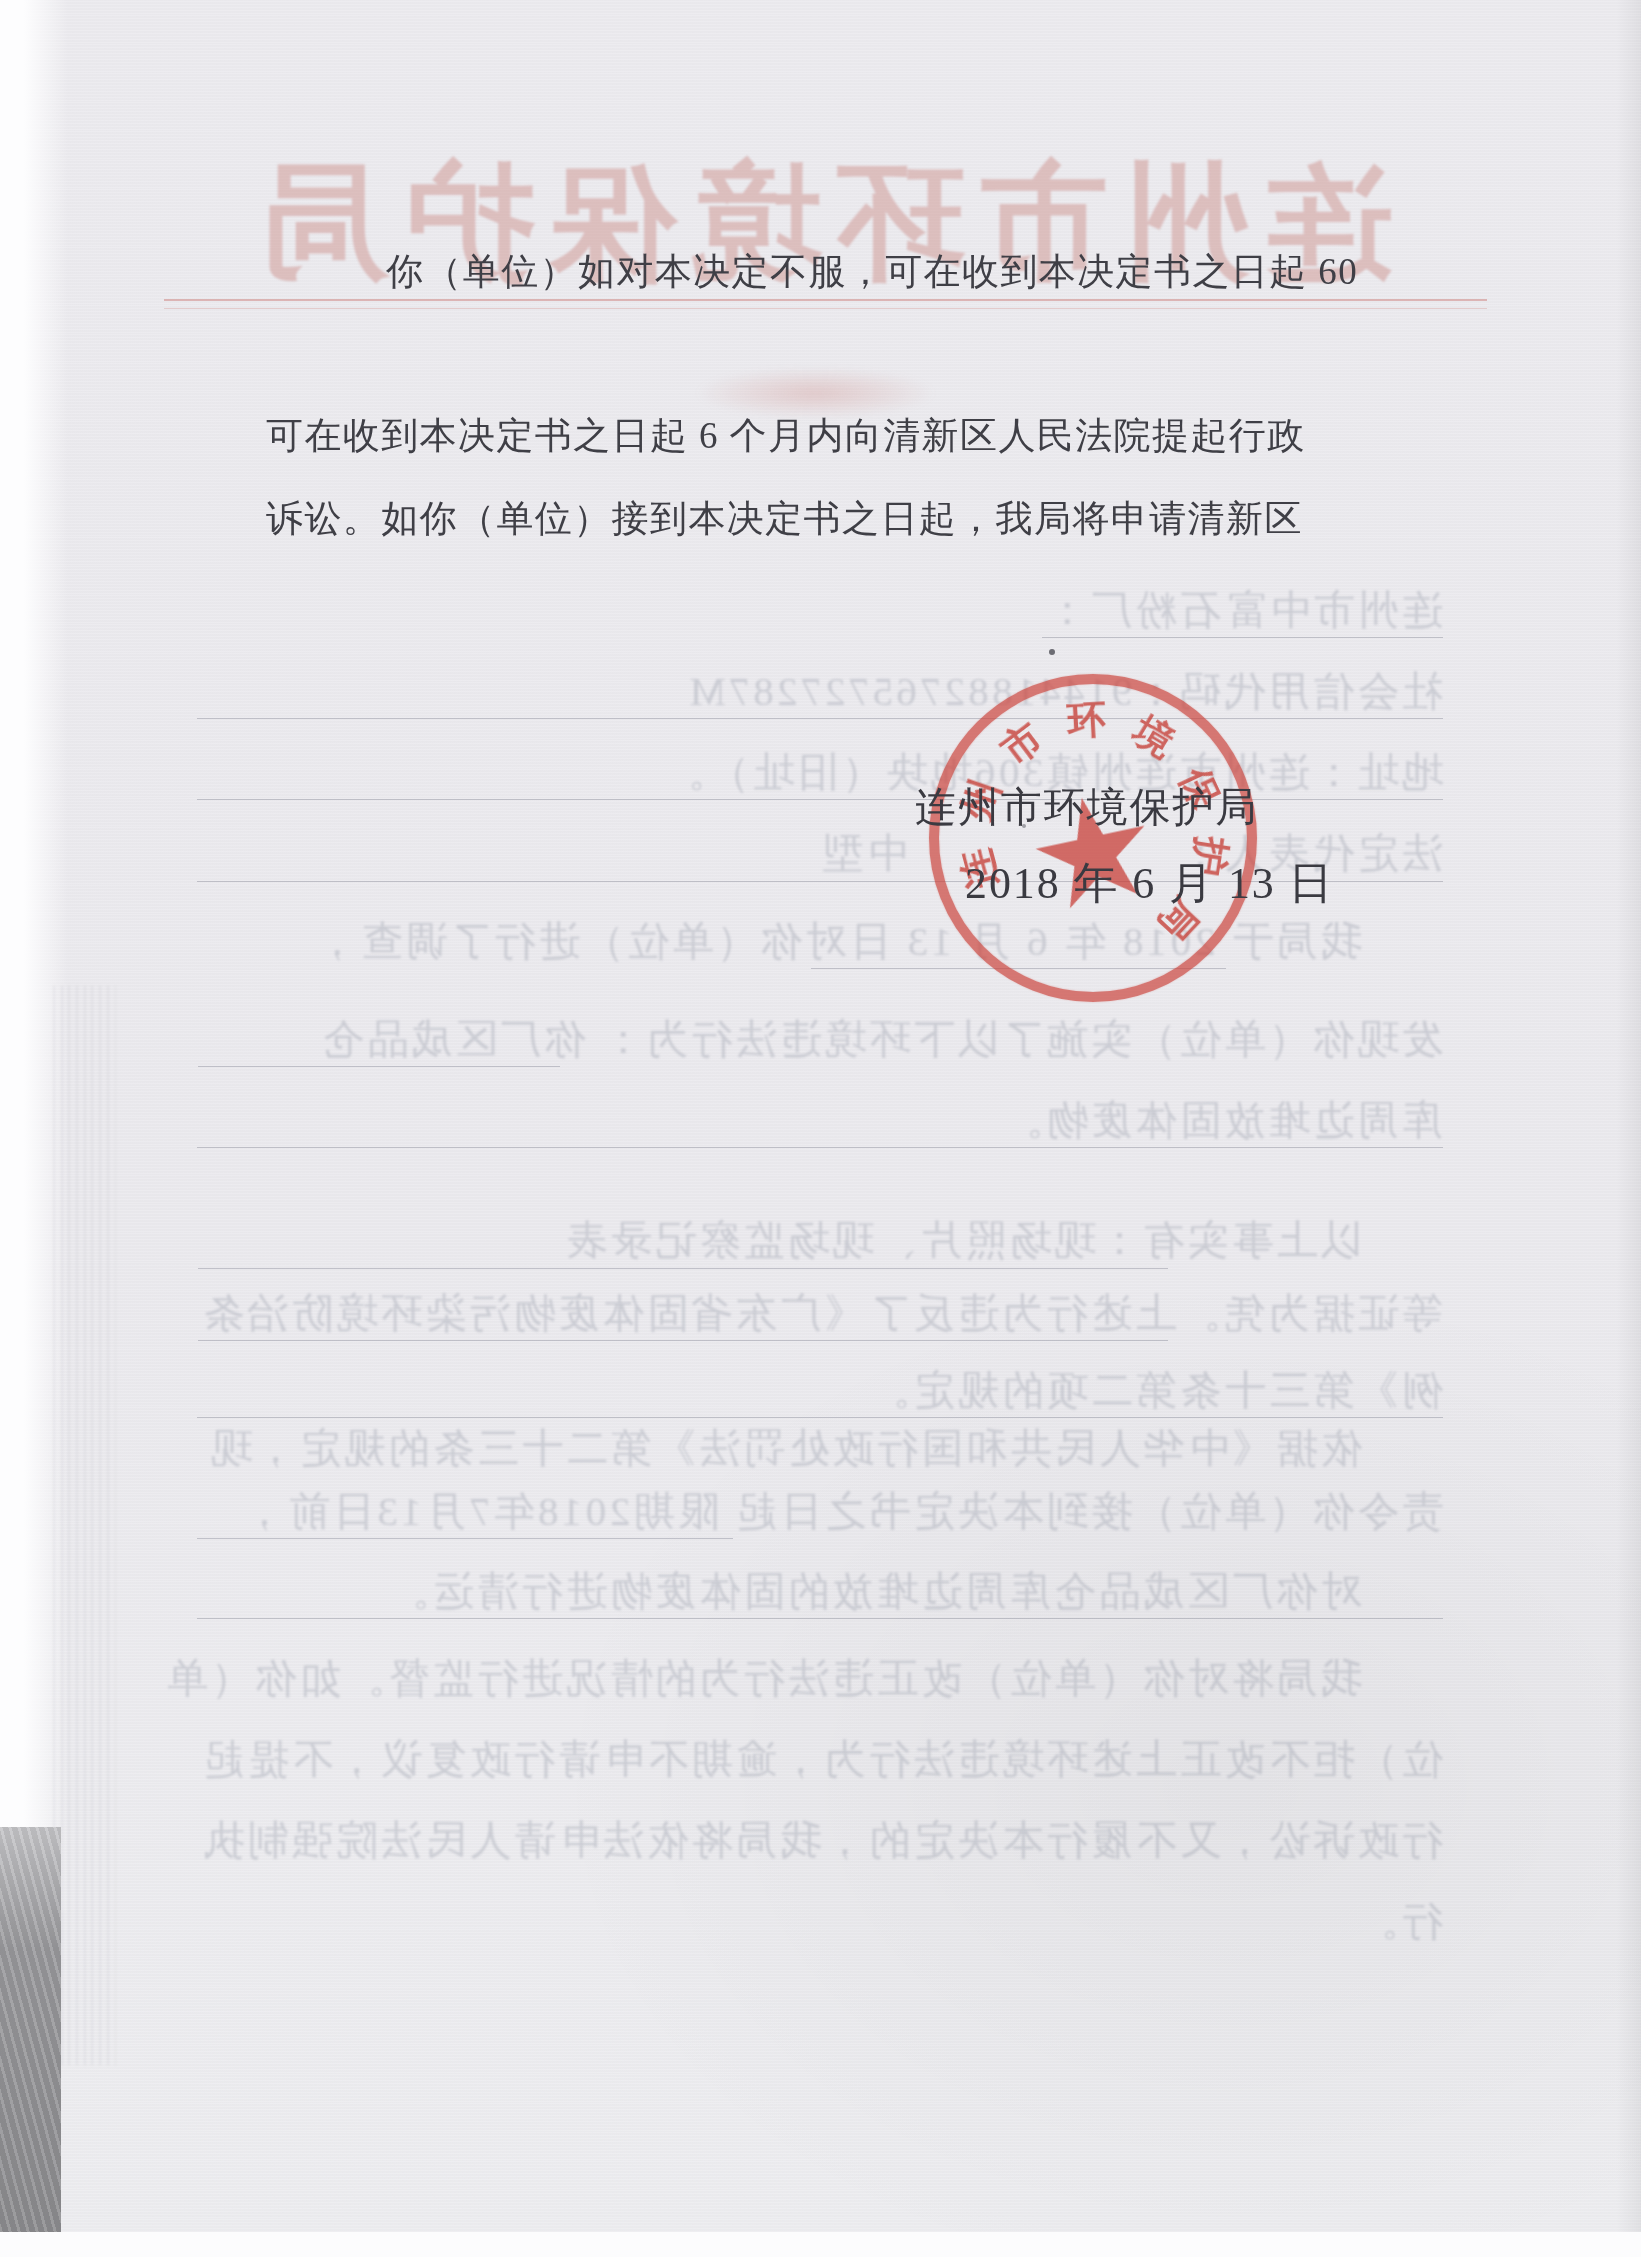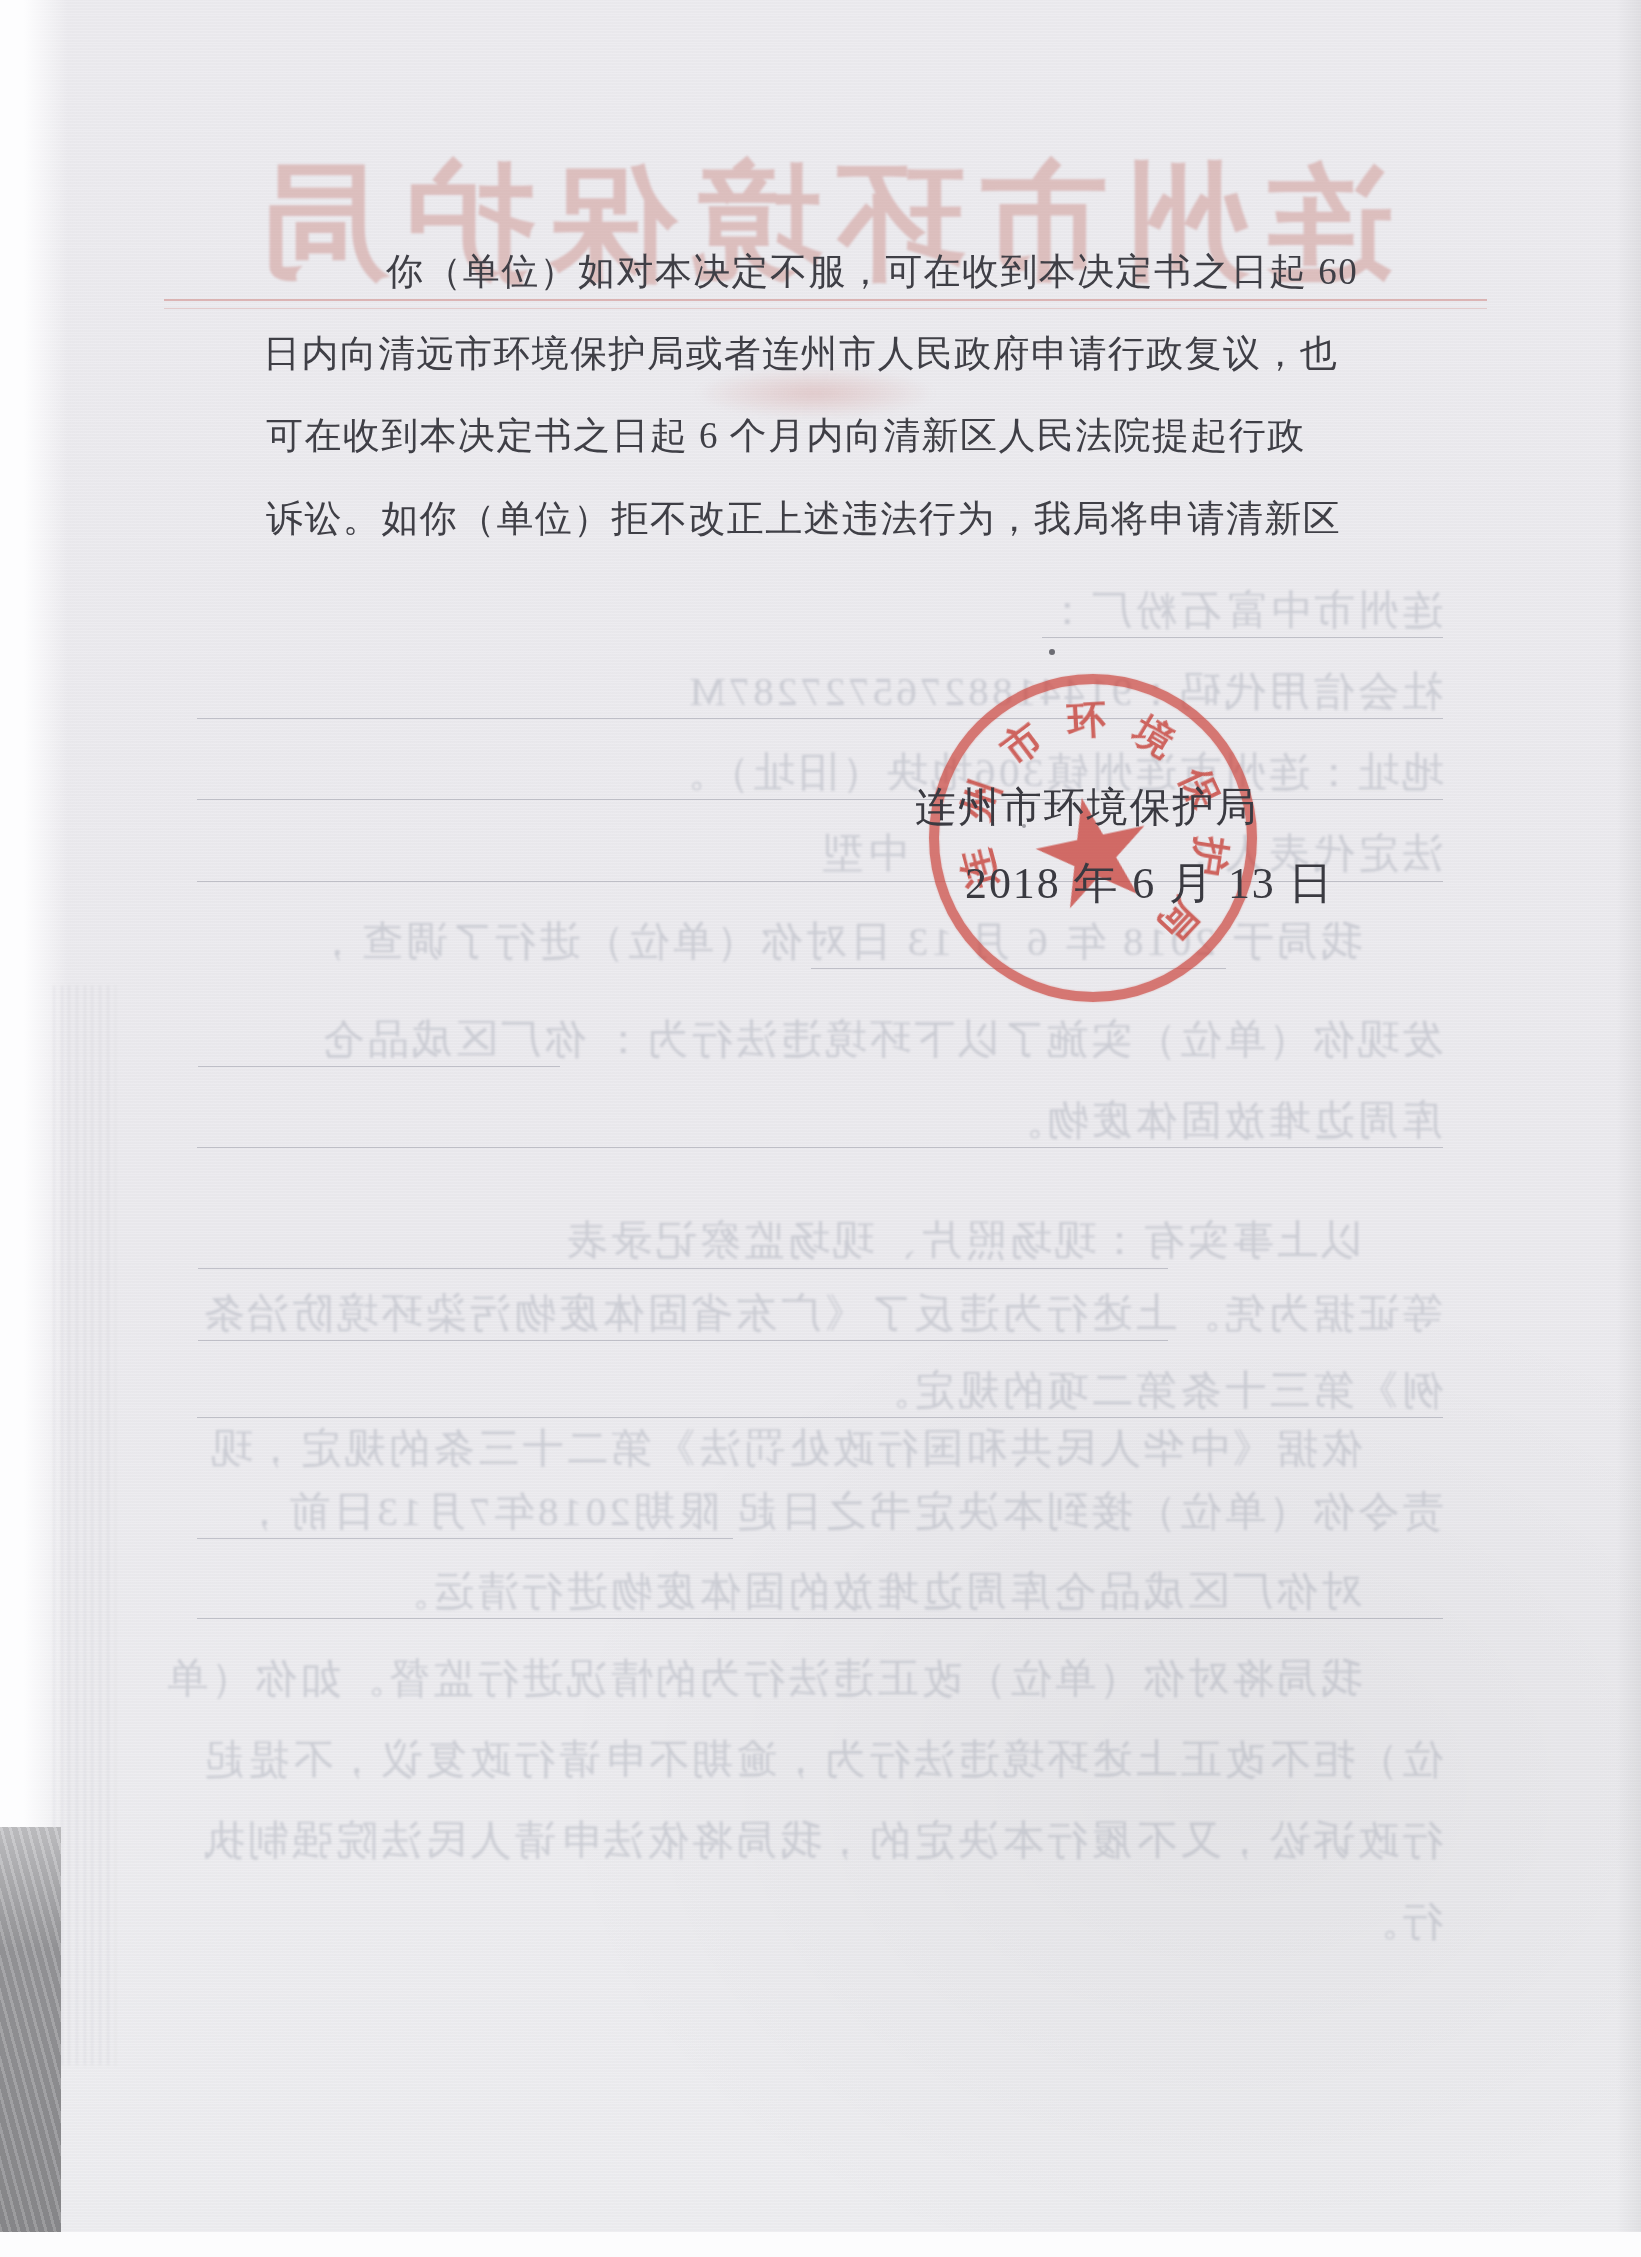--- a/index.html
+++ b/index.html
@@ -151,23 +151,22 @@
         <div class="bleed-underline" style="left: 1081px; top: 1066px; width: 362px;"></div>
         <div class="bleed-underline" style="left: 198px; top: 1147px; width: 1246px;"></div>
         <div class="bleed-underline" style="left: 473px; top: 1268px; width: 970px;"></div>
         <div class="bleed-underline" style="left: 473px; top: 1340px; width: 970px;"></div>
         <div class="bleed-underline" style="left: 198px; top: 1417px; width: 1246px;"></div>
         <div class="bleed-underline" style="left: 908px; top: 1538px; width: 536px;"></div>
         <div class="bleed-underline" style="left: 198px; top: 1618px; width: 1246px;"></div>
       </div>
 
     <div class="doc-line" style="left:386px;top:214px;">你（单位）如对本决定不服，可在收到本决定书之日起 60</div>
-    <div class="doc-line" style="left:263px;top:296px;">日内向清远市环境保护局或者连州市人民政府申请行政复议，也</div>
     <div class="doc-line" style="left:266px;top:378px;">可在收到本决定书之日起 6 个月内向清新区人民法院提起行政</div>
-    <div class="doc-line" style="left:266px;top:461px;">诉讼。如你（单位）拒不改正上述违法行为，我局将申请清新区</div>
+    <div class="doc-line" style="left:266px;top:461px;">诉讼。如你（单位）接到本决定书之日起，我局将申请清新区</div>
 
     <div class="issuer-line">连州市环境保护局</div>
     <div class="date-line">2018 年 6 月 13 日</div>
 
     <div class="seal">
       <div class="seal-ring"></div>
       <div class="seal-star">★</div>
 
     <span class="seal-char" style="transform: rotate(-105deg) translate(0px, -118px);">连</span>
         <span class="seal-char" style="transform: rotate(-71deg) translate(0px, -118px);">州</span>

